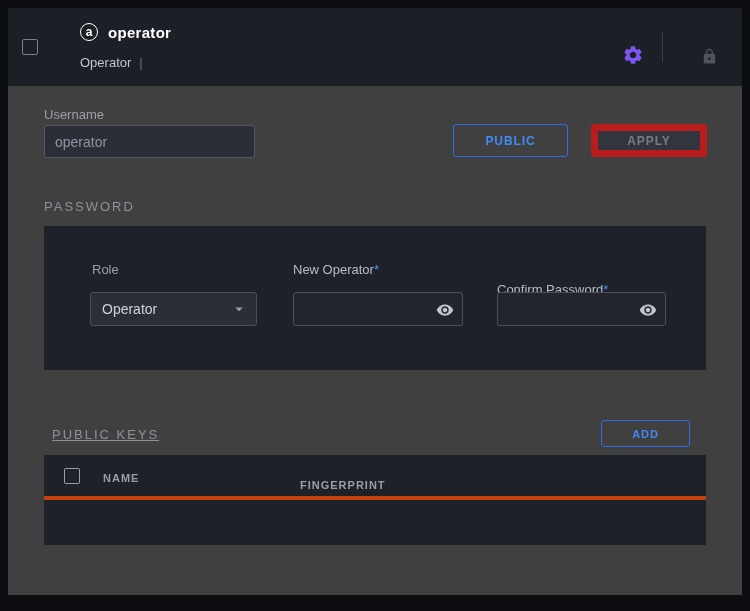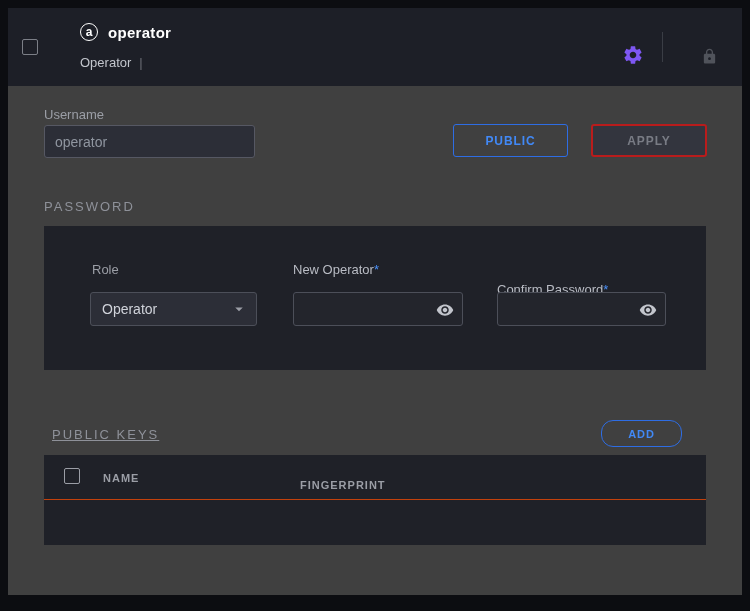--- a/index.html
+++ b/index.html
@@ -65,21 +65,21 @@
     position:absolute; height:33px; border-radius:3px; cursor:pointer;
     font-size:12px; font-weight:bold; letter-spacing:.9px;
     font-family:"Liberation Sans", sans-serif;
   }
   .btn-cancel {
     left:445px; top:38px; width:115px;
     background:transparent; border:1px solid #2e6de4; color:#4189f7;
   }
   .btn-apply {
     left:583px; top:38px; width:116px;
-    background:#33353e; border:2px solid #b91c1c; color:#797c85; cursor:default;
+    background:#33353e; border:7px solid #b91c1c; color:#797c85; cursor:default;
   }
   .section-heading {
     position:absolute; color:#8e9199; font-size:13px; letter-spacing:2px;
   }
   .pw-heading { left:36px; top:113px; }
   .sub-panel {
     position:absolute; background:#1f2128;
   }
   .pw-panel { left:36px; top:140px; width:662px; height:144px; }
   .pw-label { position:absolute; color:#9b9ea6; font-size:13px; top:36px; }
@@ -106,29 +106,29 @@
     color:#d0d3da; font-size:14px; font-family:"Liberation Sans", sans-serif;
   }
   .eye-btn {
     position:absolute; right:6px; top:7px; width:22px; height:20px;
     background:transparent; border:none; cursor:pointer; padding:0;
     display:flex; align-items:center; justify-content:center;
   }
 
   .pk-heading { left:44px; top:341px;text-decoration:underline; }
   .btn-add {
-    left:593px; top:334px; width:81px; height:27px; position:absolute;
-    background:transparent; border:1px solid #2e6de4; border-radius:12px;
+    left:593px; top:334px; width:89px; height:27px; position:absolute;
+    background:transparent; border:1px solid #2e6de4; border-radius:3px;
     color:#4189f7; font-size:11px; font-weight:bold; letter-spacing:.9px;
     cursor:pointer; font-family:"Liberation Sans", sans-serif;
   }
   .pk-panel { left:36px; top:369px; width:662px; height:90px; }
   .pk-header-row {
     position:absolute; left:0; top:0; width:100%; height:45px;
-    border-bottom:1px solid #c2410c;
+    border-bottom:4px solid #c2410c;
   }
   .pk-checkbox { position:absolute; left:20px; top:13px; border-color:#9b9ea6; }
   .col-label {
     position:absolute; top:17px; color:#9b9ea6; font-size:11px;
     font-weight:bold; letter-spacing:1px;
   }
   .col-name { left:59px; }
   .col-fingerprint { left:256px;margin-top:7px; }
   .pk-empty-row { position:absolute; left:0; top:46px; width:100%; height:44px; }
 </style>

